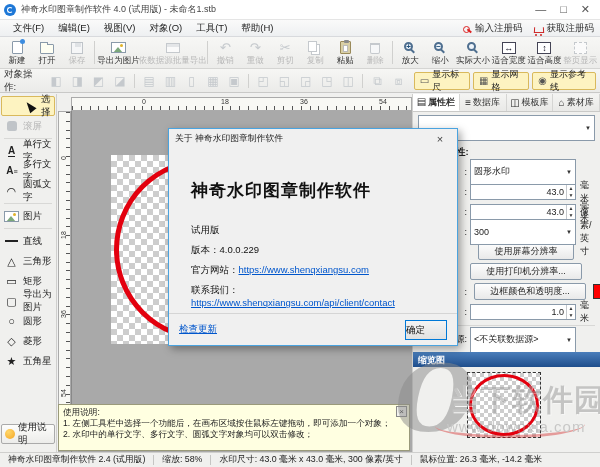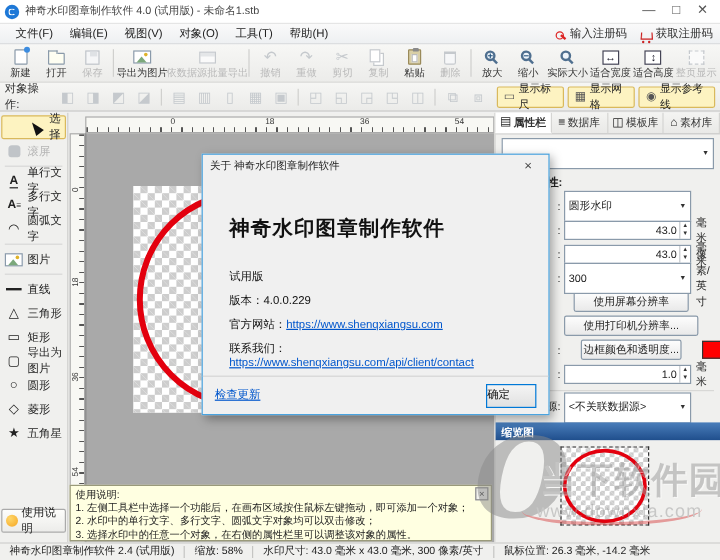--- a/index.html
+++ b/index.html
@@ -427,21 +427,20 @@
     </div>
     <div class="canvas">
       <div class="art">
         <div class="stamp-circle"></div>
       </div>
     </div>
     <div class="instr-panel">
       <div>使用说明:</div>
       <div>1. 左侧工具栏中选择一个功能后，在画布区域按住鼠标左键拖动，即可添加一个对象；</div>
       <div>2. 水印中的单行文字、多行文字、圆弧文字对象均可以双击修改；</div>
-      <div>3. 选择水印中的任意一个对象，在右侧的属性栏里可以调整该对象的属性。</div>
       <div class="instr-close">×</div>
     </div>
   </div>
 
   <div class="rpanel">
     <div class="rtabs">
       <div class="rtab sel">
           <span class="g">▤</span>
           <span>属性栏</span>
         </div>
@@ -499,21 +498,21 @@
         <div class="ctrl combo">
             <span>300</span>
             <span class="arr">▼</span>
           </div>
         <span class="suffix">像素/英寸</span>
       </div>
       <div class="pbtn narrow">使用屏幕分辨率</div>
       <div class="pbtn">使用打印机分辨率...</div>
       <div class="prow">
         <span class="pl">:</span>
-        <div class="ctrl pbtn" style="margin:14px;width:84px">边框颜色和透明度...</div>
+        <div class="ctrl pbtn" style="margin:4px;width:112px">边框颜色和透明度...</div>
         <span class="swatch"></span>
       </div>
       <div class="prow">
         <span class="pl">:</span>
         <div class="ctrl spin">
             <span class="val">1.0</span>
             <span class="uds">
               <span>▲</span>
               <span>▼</span>
             </span>

